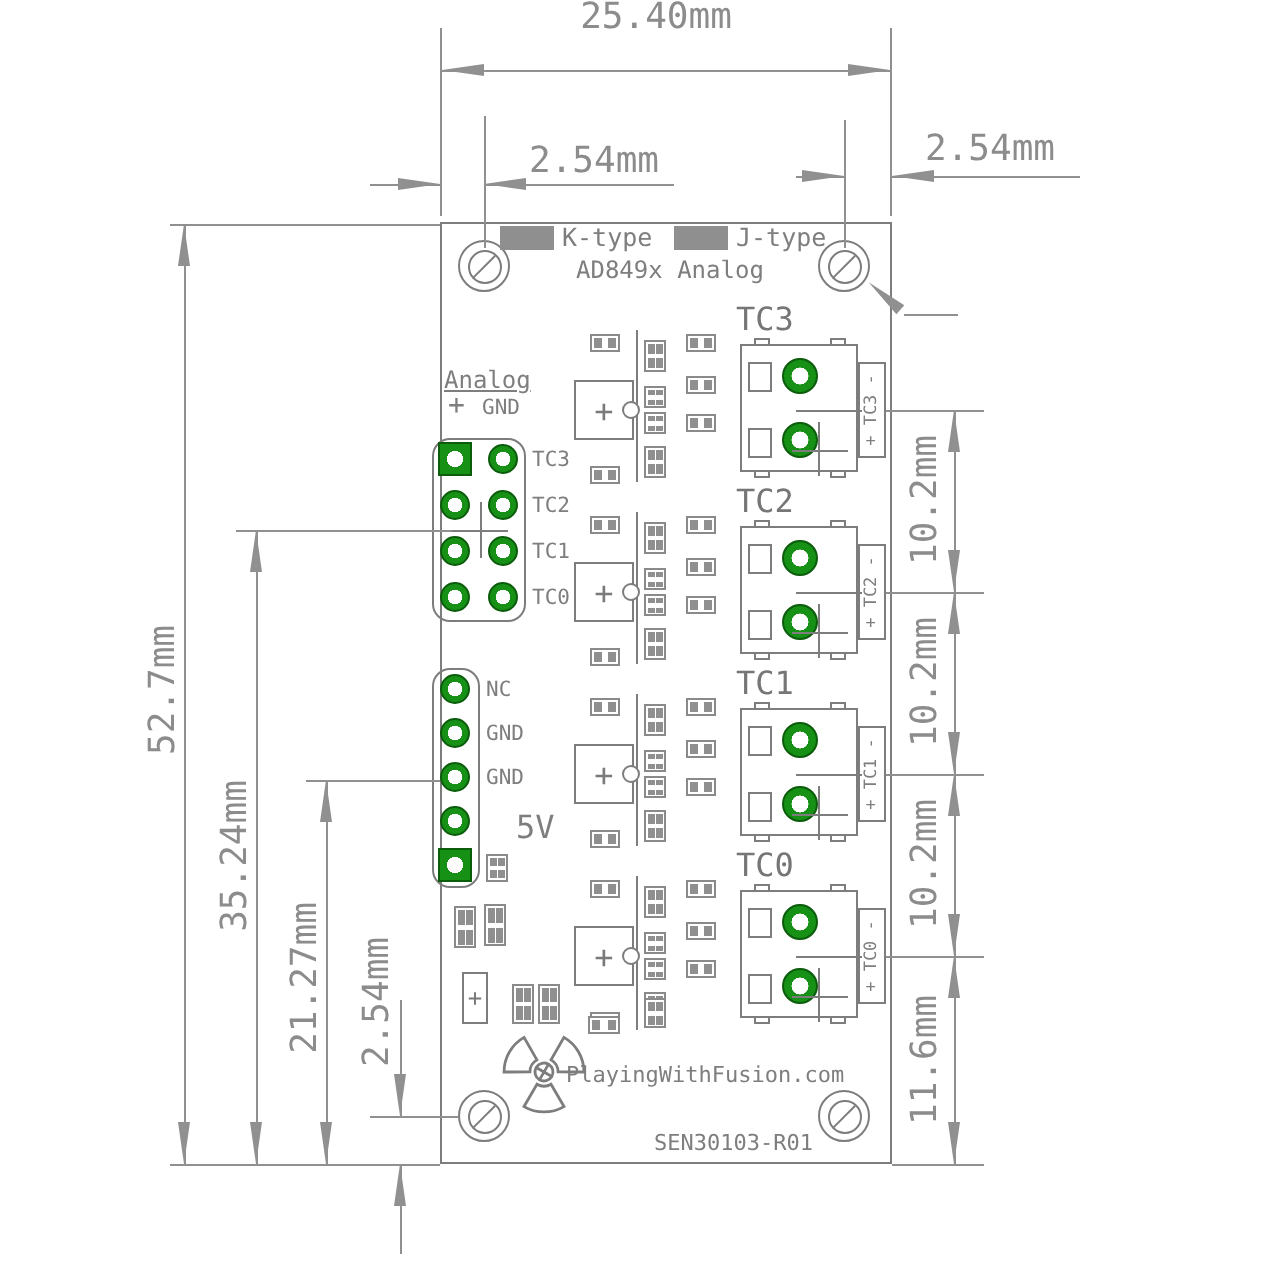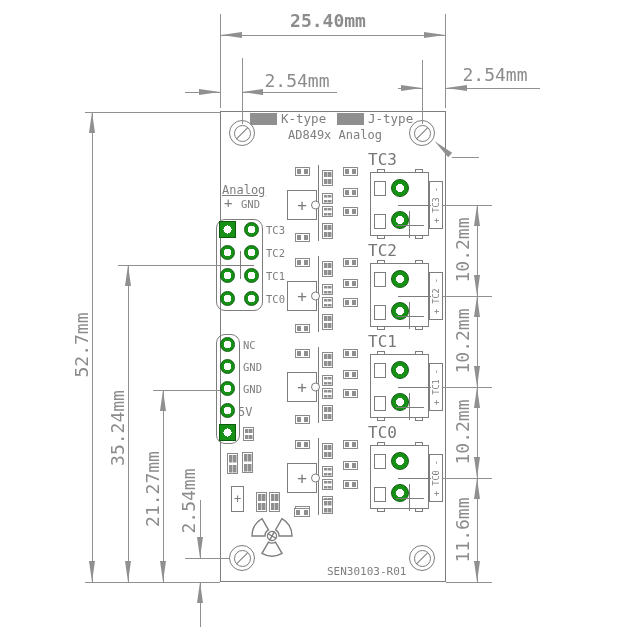--- a/index.html
+++ b/index.html
@@ -108,21 +108,21 @@
 
   <div class="conn" style="left:216px;top:334px;width:24px;height:110px;"></div>
   <div class="gr" style="left:220px;top:337px;"></div>
   <div class="gr" style="left:220px;top:359px;"></div>
   <div class="gr" style="left:220px;top:381px;"></div>
   <div class="gr" style="left:220px;top:403px;"></div>
   <div class="gq" style="left:219px;top:424px;"></div>
   <div class="btx" style="left:243px;top:340px;font-size:10.5px;">NC</div>
   <div class="btx" style="left:243px;top:362px;font-size:10.5px;">GND</div>
   <div class="btx" style="left:243px;top:384px;font-size:10.5px;">GND</div>
-  <div class="btx" style="left:238px;top:406px;font-size:12px;">5V</div>
+  <div class="btx" style="left:258px;top:406px;font-size:16px;">5V</div>
   <div class="quad" style="left:243px;top:427px;height:14px;"></div>
 
   <div class="ch c0">
     <div class="res2" style="left:295px;top:calc(var(--cy) - 38px);"></div>
     <div class="res2" style="left:295px;top:calc(var(--cy) + 28px);"></div>
     <div class="res2" style="left:343px;top:calc(var(--cy) - 38px);"></div>
     <div class="res2" style="left:343px;top:calc(var(--cy) - 17px);"></div>
     <div class="res2" style="left:343px;top:calc(var(--cy) + 2px);"></div>
     <div class="quad" style="left:322px;top:calc(var(--cy) - 35px);height:16px;"></div>
     <div class="quad" style="left:322px;top:calc(var(--cy) - 12px);height:11px;"></div>
@@ -263,28 +263,29 @@
 
   <svg width="46" height="46" style="position:absolute;left:249px;top:513px;" viewBox="0 0 46 46">
     <g fill="none" stroke="#7d7d7d" stroke-width="1.4" transform="rotate(-60 23 23)">
       <path d="M26.5 16.9 L33 5.7 A20 20 0 0 0 13 5.7 L19.5 16.9 A7 7 0 0 1 26.5 16.9 Z"></path>
       <path d="M26.5 16.9 L33 5.7 A20 20 0 0 0 13 5.7 L19.5 16.9 A7 7 0 0 1 26.5 16.9 Z" transform="rotate(120 23 23)"></path>
       <path d="M26.5 16.9 L33 5.7 A20 20 0 0 0 13 5.7 L19.5 16.9 A7 7 0 0 1 26.5 16.9 Z" transform="rotate(240 23 23)"></path>
       <circle cx="23" cy="23" r="4.5"></circle>
       <path d="M18 23 H28 M23 18 V28"></path>
     </g>
   </svg>
+  <div class="sitetx">PlayingWithFusion.com</div>
   <div class="parttx">SEN30103-R01</div>
 
   <div class="v" style="left:220px;top:14px;height:94px;"></div>
   <div class="v" style="left:445px;top:14px;height:94px;"></div>
   <div class="h" style="left:220px;top:35px;width:226px;"></div>
   <div class="ar aL" style="left:221px;top:31.5px;"></div>
   <div class="ar aR" style="left:424px;top:31.5px;"></div>
-  <div class="dtx cx" style="left:328px;top:12px;font-weight:bold;">25.40mm</div>
+  <div class="dtx cx" style="left:328px;top:0;">25.40mm</div>
 
   <div class="v" style="left:242px;top:58px;height:66px;"></div>
   <div class="h" style="left:185px;top:92px;width:35px;"></div>
   <div class="h" style="left:242px;top:92px;width:95px;"></div>
   <div class="ar aR" style="left:199px;top:88.5px;"></div>
   <div class="ar aL" style="left:242px;top:88.5px;"></div>
   <div class="dtx cx" style="left:297px;top:72px;">2.54mm</div>
 
   <div class="v" style="left:422px;top:60px;height:64px;"></div>
   <div class="h" style="left:398px;top:88px;width:24px;"></div>

